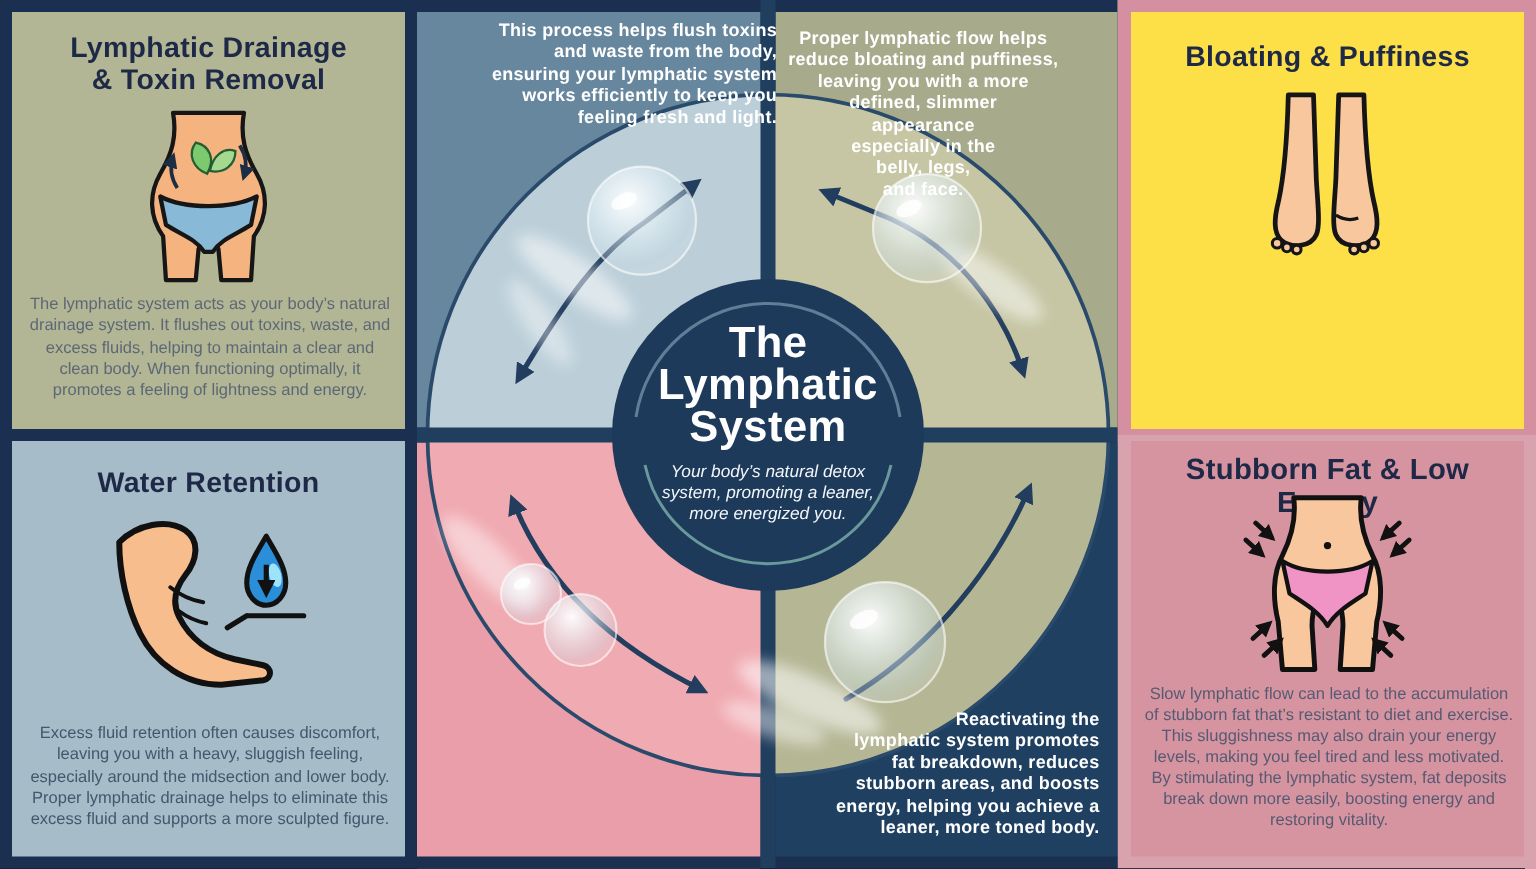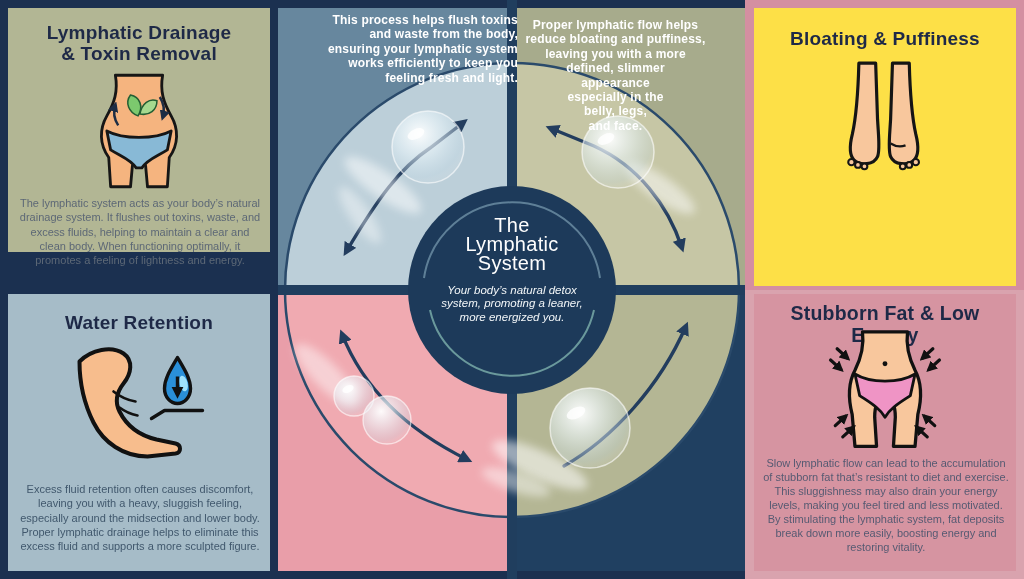--- a/index.html
+++ b/index.html
@@ -5,21 +5,21 @@
   html,body{margin:0;padding:0;background:#0e1c30;}
   .canvas{position:relative;width:1024px;height:579px;background:#1b3050;overflow:hidden;
           font-family:"Liberation Sans",sans-serif;-webkit-font-smoothing:antialiased;}
   .pre{white-space:pre-line;}
   
   .pinkband{position:absolute;}
   .pink-top{left:745px;top:0;width:279px;height:290px;background:#d48fa1;}
   .pink-bottom{left:745px;top:290px;width:279px;height:289px;background:#d9a3ae;}
   
   .panel{position:absolute;width:262px;}
-  .panel-tl{left:8px;top:8px;height:244px;background:#b2b694;}
+  .panel-tl{left:8px;top:8px;height:278px;background:#b2b694;}
   .panel-tr{left:754px;top:8px;height:278px;background:#fde047;}
   .panel-bl{left:8px;top:294px;height:277px;background:#a6bcc8;}
   .panel-br{left:754px;top:294px;height:277px;background:#d694a1;}
   .ptitle{position:absolute;left:4px;right:4px;margin:0;text-align:center;
           font-size:19px;font-weight:700;line-height:1.12;color:#1e2947;letter-spacing:.2px;}
   .panel-tl .ptitle{top:14px;}
   .panel-tr .ptitle{top:20px;}
   .panel-bl .ptitle{top:18px;}
   .panel-br .ptitle{top:9px;font-size:19.5px;}
   .picon{position:absolute;left:50%;transform:translateX(-50%);}
@@ -39,21 +39,21 @@
   .blk-tl{left:0;top:0;width:229px;height:285px;background:#67879e;}
   .blk-tr{left:239px;top:0;width:228px;height:285px;background:#a7ab8c;}
   .blk-bl{left:0;top:295px;width:229px;height:284px;background:#e99ea9;}
   .blk-br{left:239px;top:295px;width:228px;height:284px;background:#204061;}
   .ringsvg{position:absolute;left:0;top:0;}
   
   .ccirc{position:absolute;left:130px;top:186px;width:208px;height:208px;border-radius:50%;
          background:#1d3a5a;display:flex;flex-direction:column;align-items:center;
          justify-content:flex-start;text-align:center;}
   .ccirc svg{position:absolute;left:0;top:0;}
-  .ctitle{margin:30px 0 0 0;font-size:20px;font-weight:400;line-height:.96;color:#fefefe;
+  .ctitle{margin:30px 0 0 0;font-size:29px;font-weight:700;line-height:.96;color:#fefefe;
           letter-spacing:.3px;position:relative;}
   .csub{margin:10px 0 0 0;font-size:11.5px;font-weight:400;font-style:italic;
         line-height:1.2;color:#f2f6f8;position:relative;}
   
   .cap{position:absolute;margin:0;color:#ffffff;font-weight:700;font-size:12px;
        line-height:1.2;letter-spacing:.2px;}
   .cap-tl{left:10px;top:13px;width:230px;text-align:right;}
   .cap-tr{right:12px;top:18px;width:235px;text-align:center;}
   .cap-bl{left:10px;top:472px;width:250px;text-align:left;}
   .cap-br{right:12px;top:472px;width:250px;text-align:right;}
@@ -238,15 +238,21 @@
 works efficiently to keep you
 feeling fresh and light.</p>
     <p class="cap cap-tr pre">Proper lymphatic flow helps
 reduce bloating and puffiness,
 leaving you with a more
 defined, slimmer
 appearance
 especially in the
 belly, legs,
 and face.</p>
+    <p class="cap cap-br pre">Reactivating the
+lymphatic system promotes
+fat breakdown, reduces
+stubborn areas, and boosts
+energy, helping you achieve a
+leaner, more toned body.</p>
   </div>
 
 </div>
 
 </body></html>

